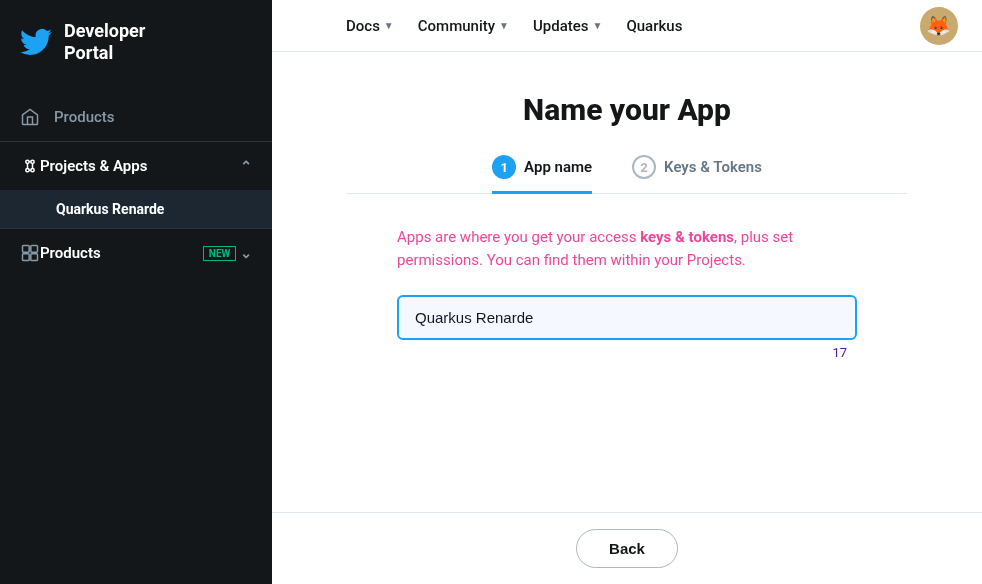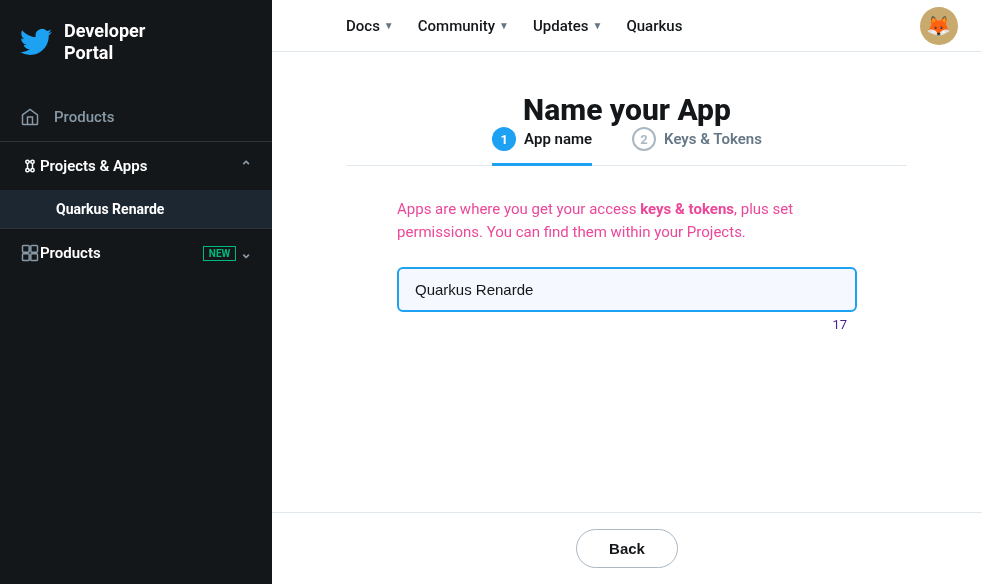--- a/index.html
+++ b/index.html
@@ -152,20 +152,21 @@
       display: flex;
       flex-direction: column;
       align-items: center;
       padding: 40px 20px 0;
       overflow-y: auto;
     }
     .page-title {
       font-size: 30px;
       font-weight: 800;
       color: #14171a;
+      margin-bottom: 28px;
       text-align: center;
     }
 
     
     .tabs {
       display: flex;
       align-items: center;
       gap: 40px;
       margin-bottom: 0;
       border-bottom: 1px solid #e1e8ed;

